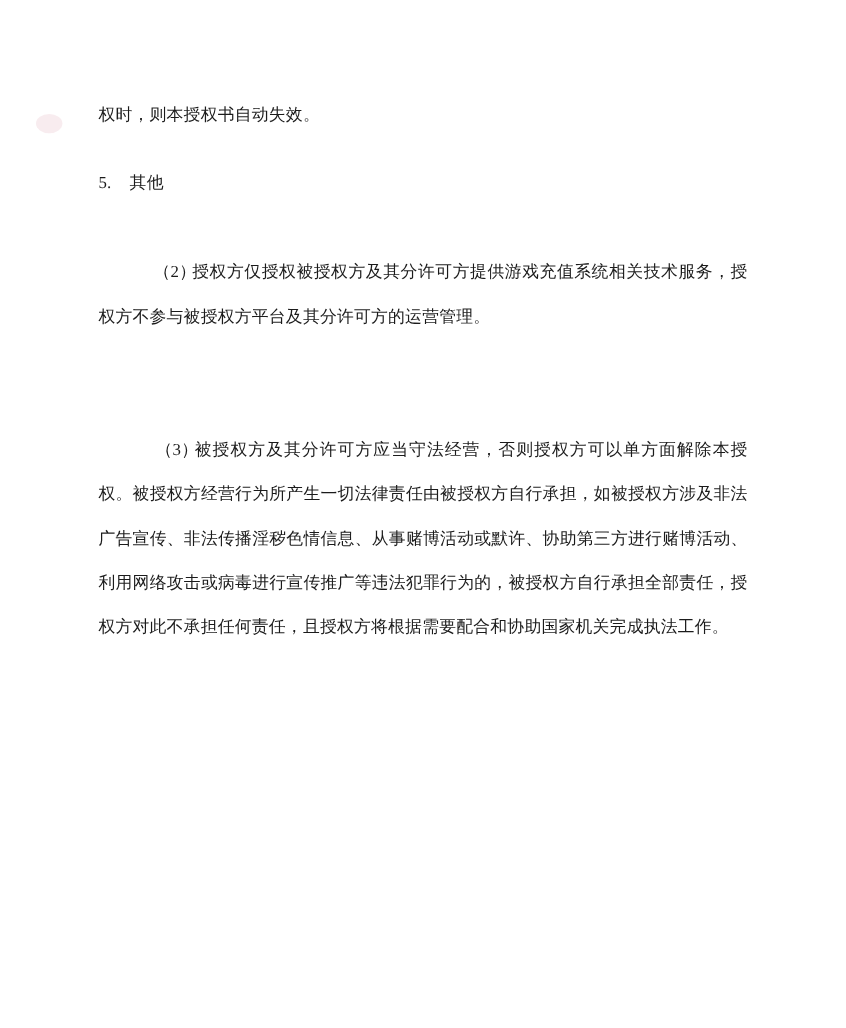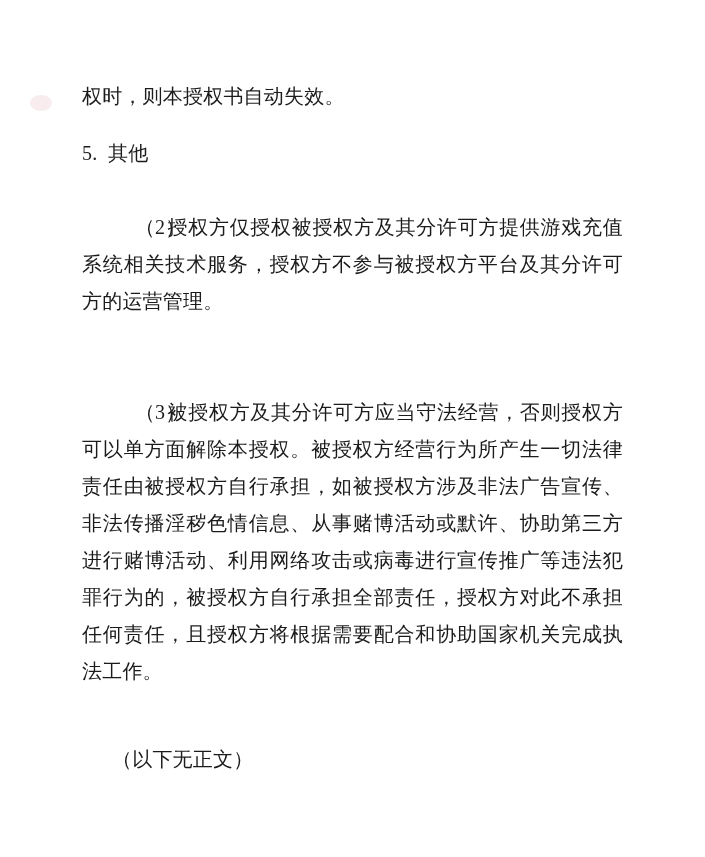--- a/index.html
+++ b/index.html
@@ -16,21 +16,21 @@
     position: relative;
   }
   .page {
     position: relative;
     width: 705px;
     height: 857px;
     box-sizing: border-box;
     padding: 78px 82px 0 82px;
   }
   .line {
-    font-size: 20px;
+    font-size: 14px;
     line-height: 37px;
     letter-spacing: 0.2px;
     color: #1b1b1b;
     white-space: pre-wrap;
   }
   .para {
     margin: 0;
   }
   .gap-top-1 { margin-top: 20px; }
   .gap-top-2 { margin-top: 16px; }
@@ -81,15 +81,14 @@
 
 
   <p class="line para justify sub-item">
     <span class="sub-label">（2）</span><span>授权方仅授权被授权方及其分许可方提供游戏充值系统相关技术服务，授权方不参与被授权方平台及其分许可方的运营管理。</span>
   </p>
 
   <p class="line para justify sub-item">
     <span class="sub-label">（3）</span><span>被授权方及其分许可方应当守法经营，否则授权方可以单方面解除本授权。被授权方经营行为所产生一切法律责任由被授权方自行承担，如被授权方涉及非法广告宣传、非法传播淫秽色情信息、从事赌博活动或默许、协助第三方进行赌博活动、利用网络攻击或病毒进行宣传推广等违法犯罪行为的，被授权方自行承担全部责任，授权方对此不承担任何责任，且授权方将根据需要配合和协助国家机关完成执法工作。</span>
   </p>
 
-  <p class="line para closing">（以下无正文）</p>
 
 </div>
 
 </body></html>

